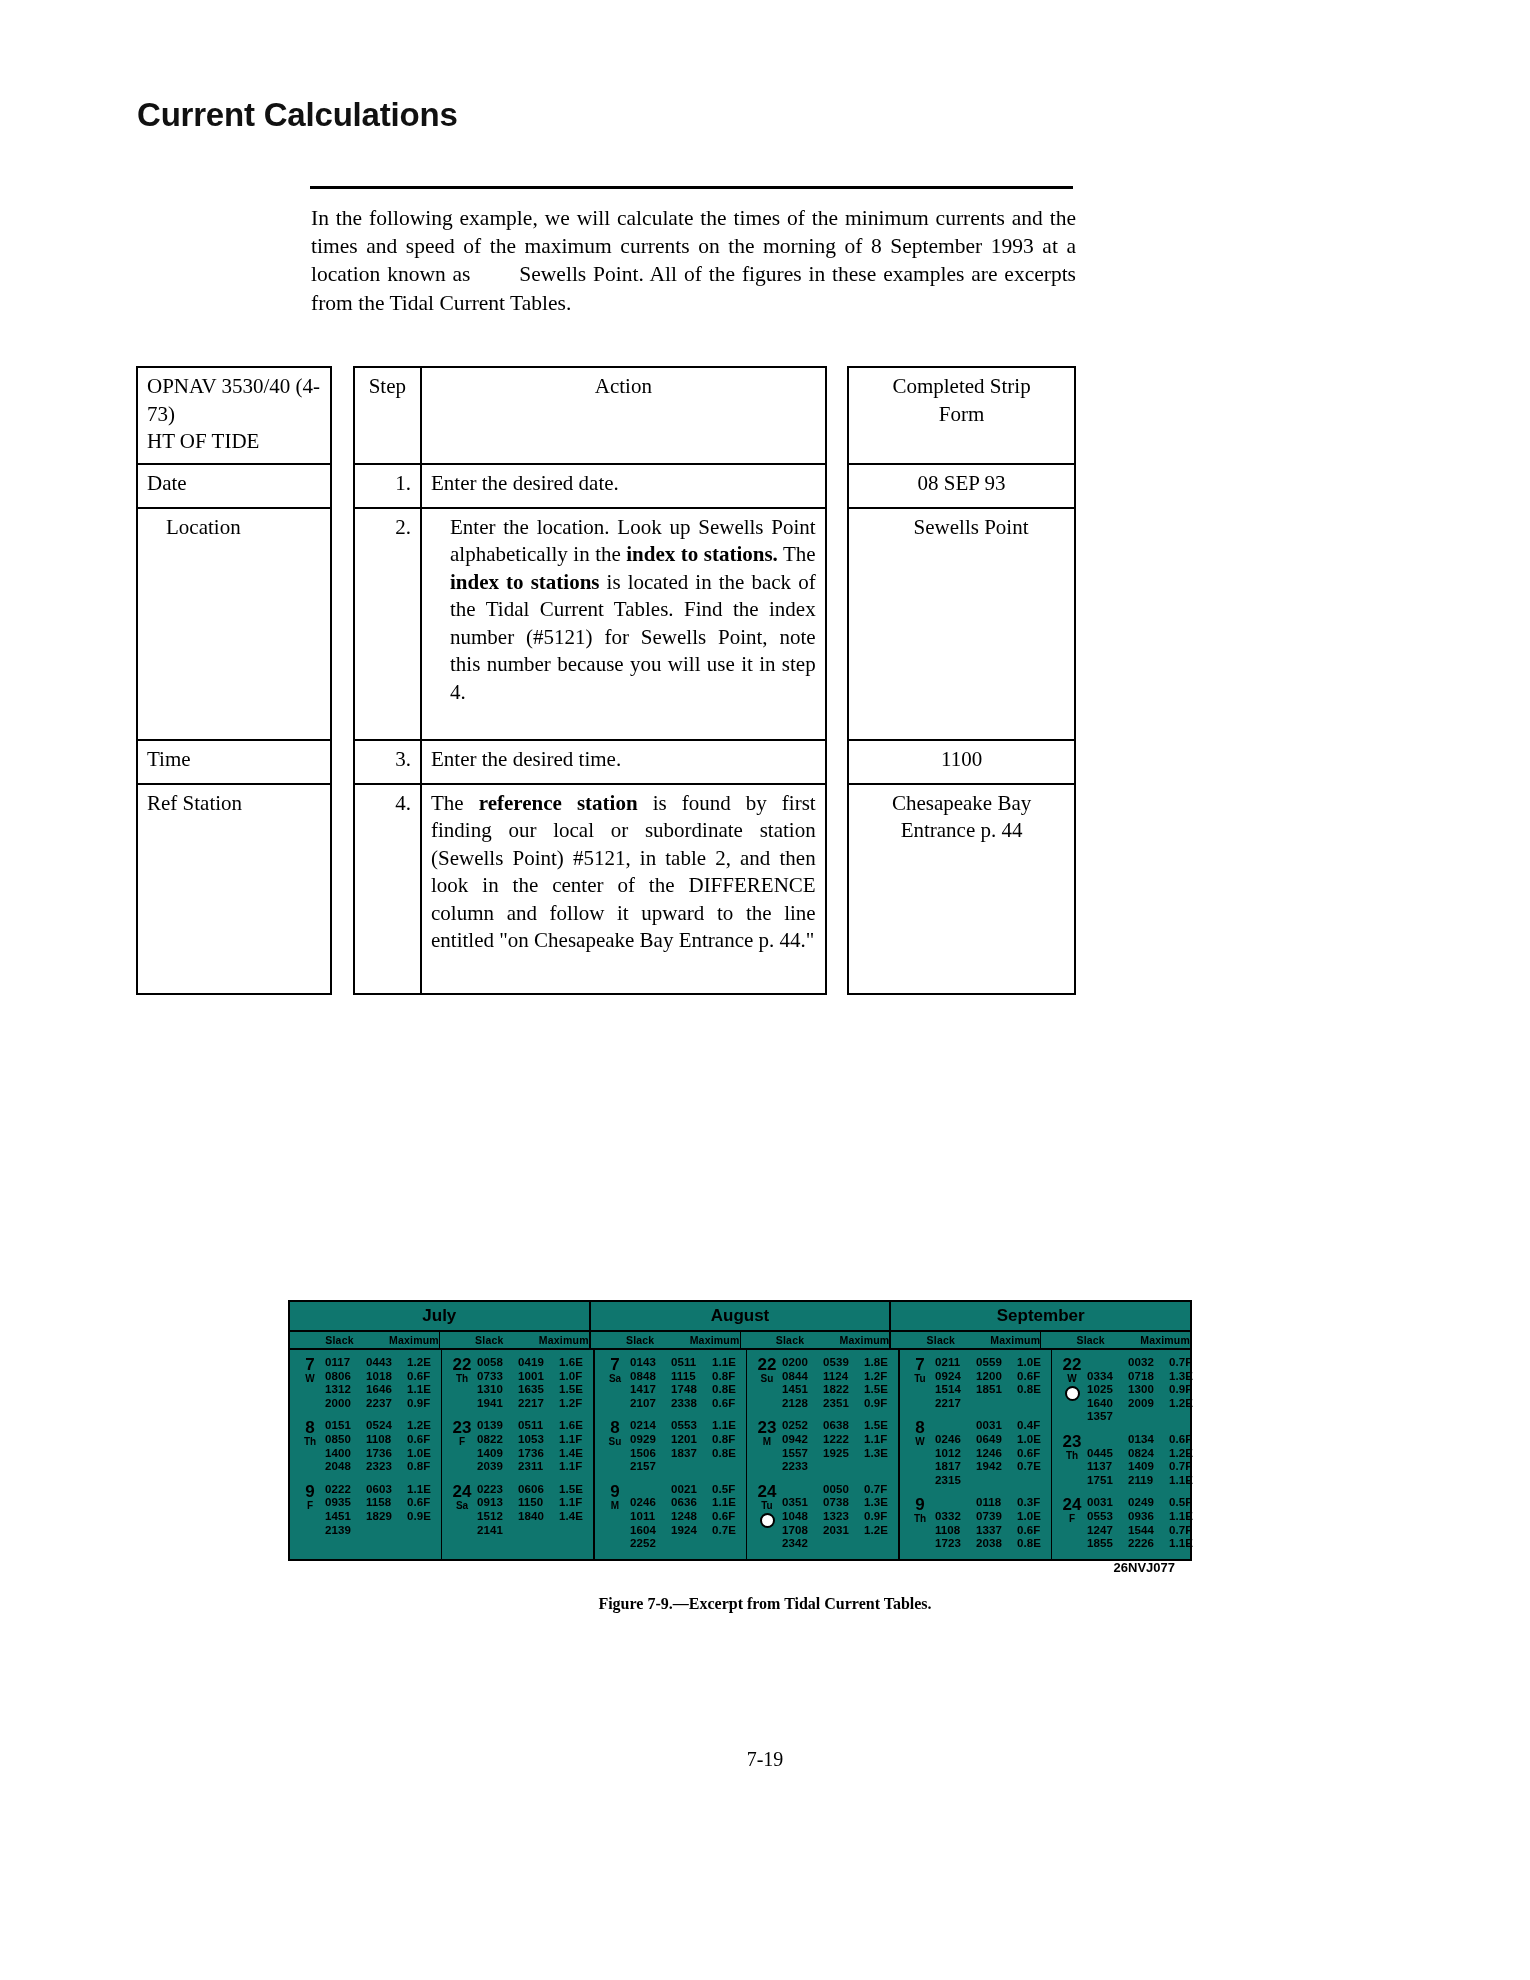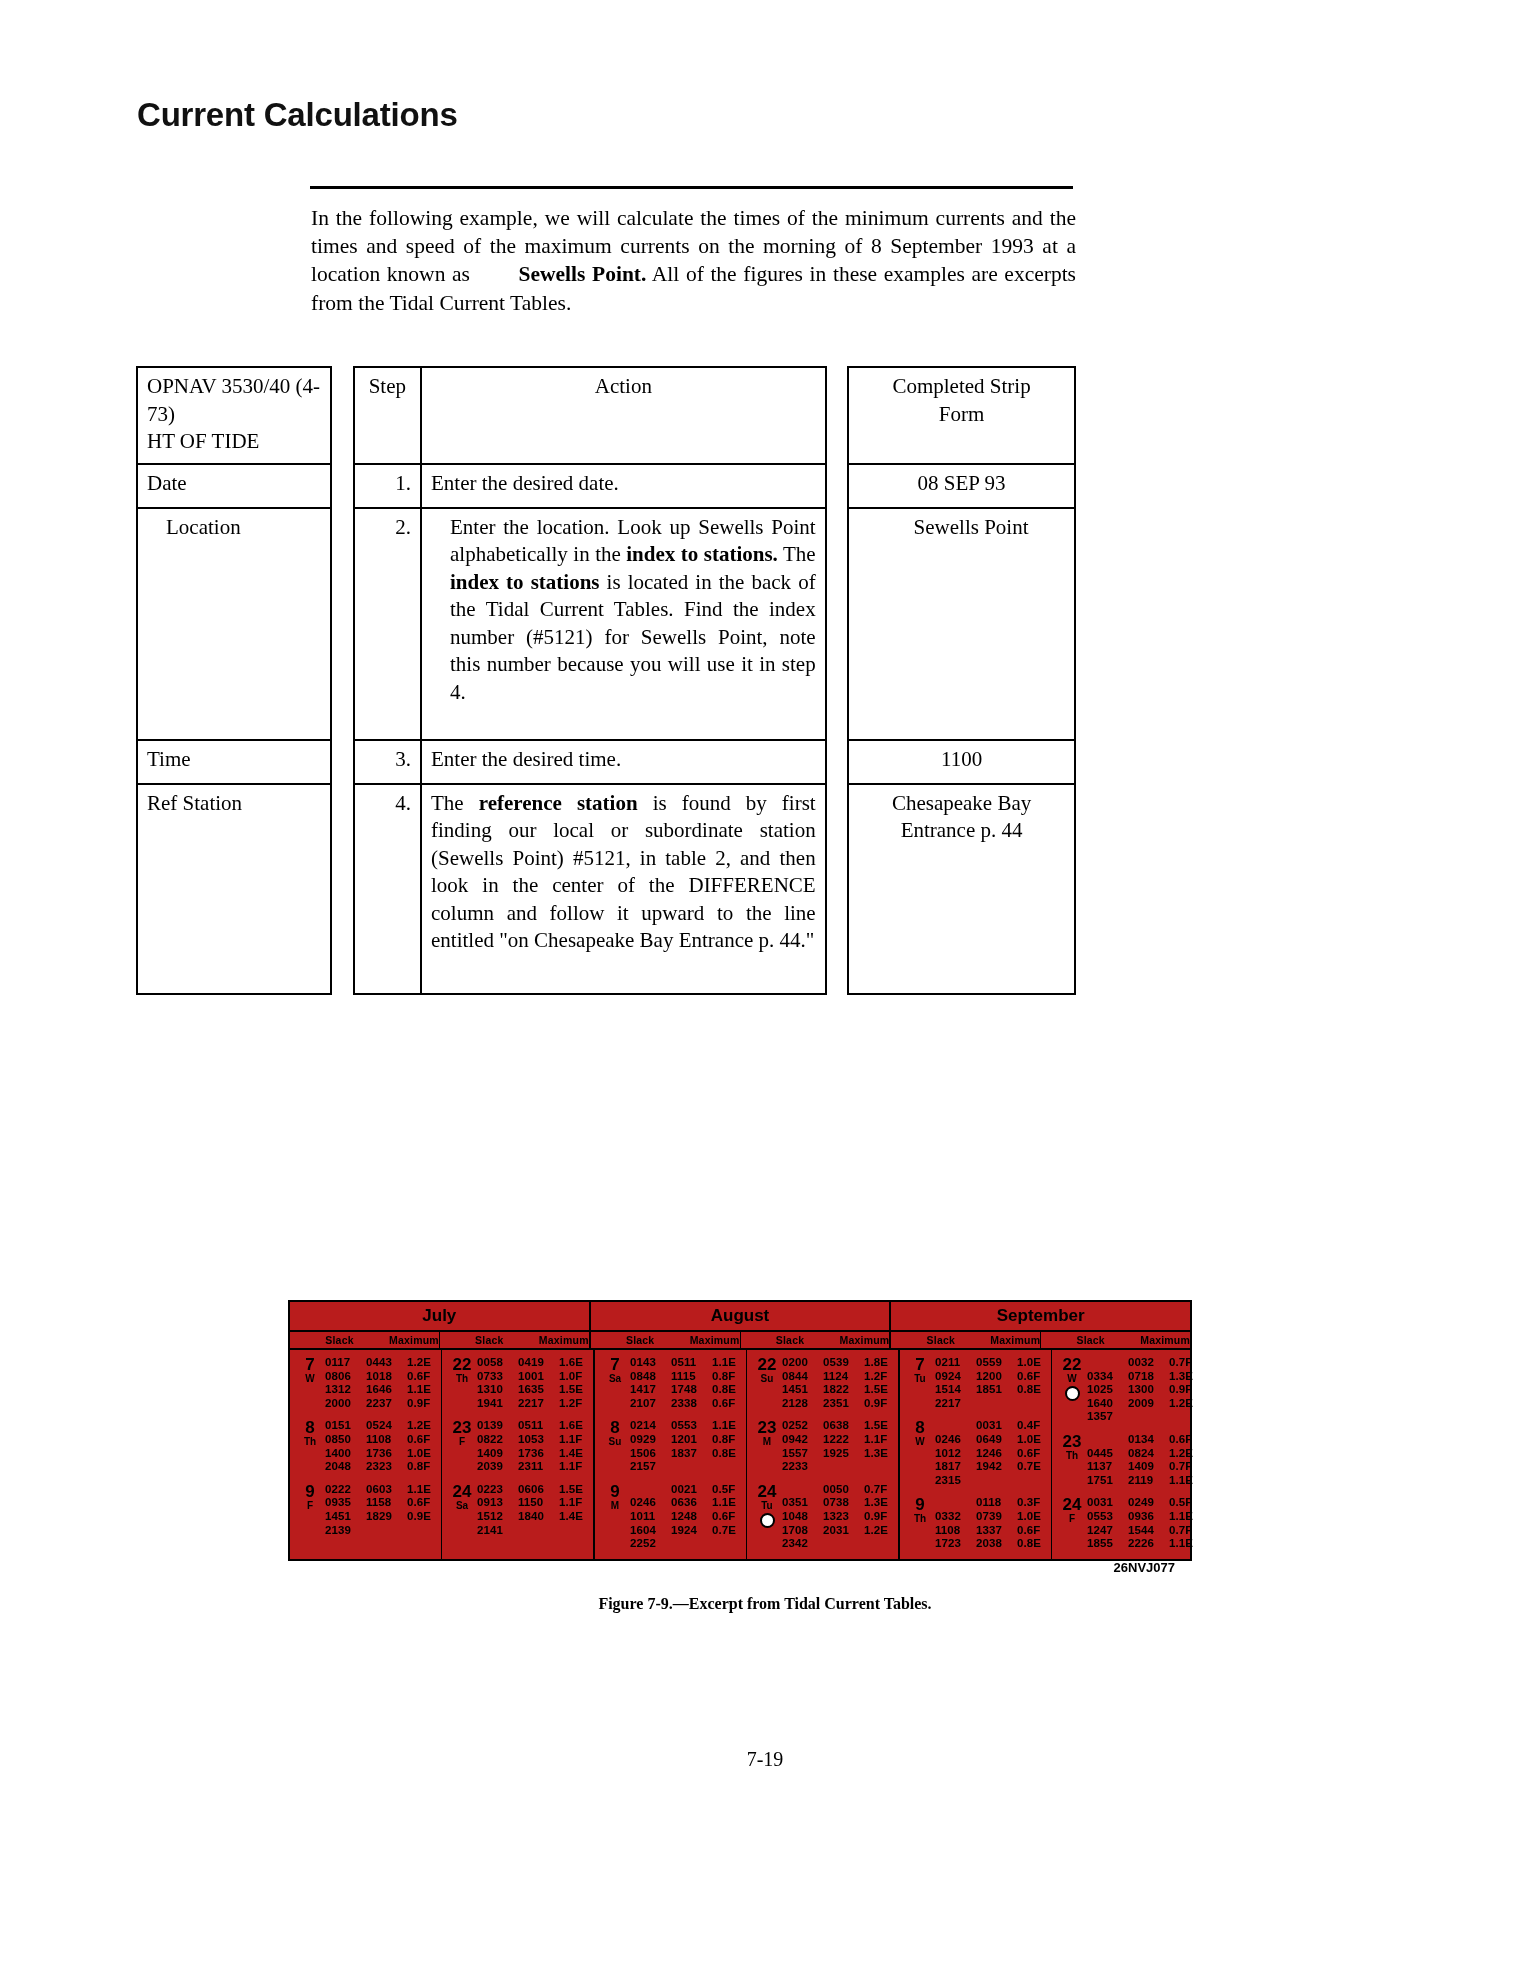--- a/index.html
+++ b/index.html
@@ -60,21 +60,21 @@
   .intro-body {
     position: absolute;
     left: 311px;
     top: 204px;
     width: 765px;
     font-size: 21.5px;
     line-height: 28.2px;
     text-align: justify;
   }
   .intro-body p { margin: 0; }
-  .intro-body b { font-weight: bold; margin-left: 42px; }
+  .intro-body b { font-weight: normal; margin-left: 42px; }
 
   
   .proc {
     position: absolute;
     left: 136px;
     top: 366px;
     width: 940px;
     height: 545px;
   }
   .proc table {
@@ -145,21 +145,21 @@
     letter-spacing: 0.2px;
   }
   .fig-sub .gap { display: inline-block; width: 28px; }
 
   .tide {
     position: absolute;
     left: 288px;
     top: 1300px;
     width: 900px;
     border: 2px solid #000;
-    background: #b91c1c;
+    background: #0f766e;
     font-family: "Liberation Sans", sans-serif;
   }
   .tide-months {
     display: flex;
     border-bottom: 2px solid #000;
   }
   .tide-months > div {
     flex: 1 1 0;
     text-align: center;
     font-weight: bold;

